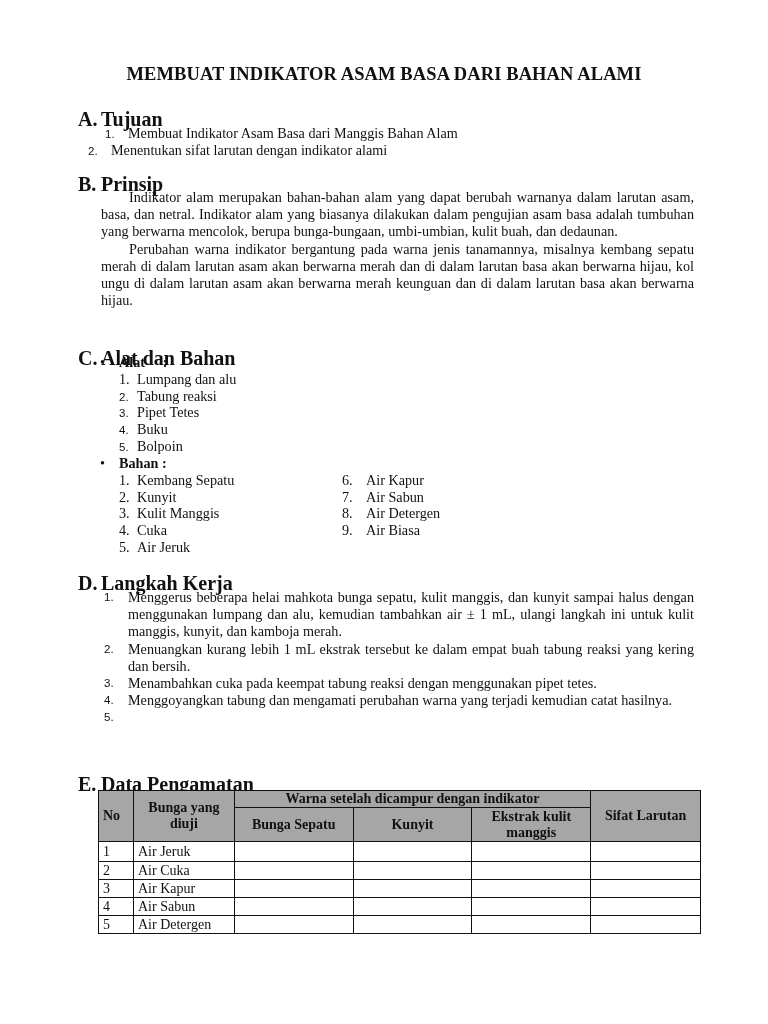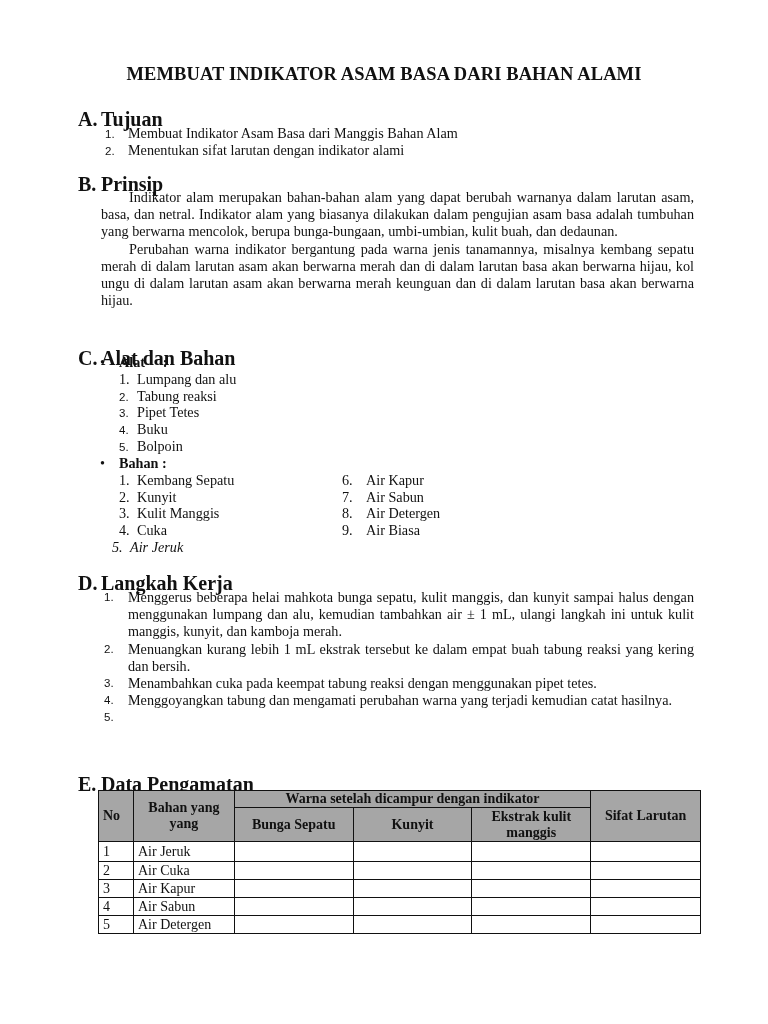--- a/index.html
+++ b/index.html
@@ -31,21 +31,21 @@
 <div class="page">
 
   <div class="title">MEMBUAT INDIKATOR ASAM BASA DARI BAHAN ALAMI</div>
 
   <div class="sec-head" style="top:108px;">
     <span class="letter">A.</span><span>Tujuan</span>
   </div>
   <div class="line" style="left:105px; top:125px;">
     <span class="num-s" style="width:23px;">1.</span><span>Membuat Indikator Asam Basa dari Manggis Bahan Alam</span>
   </div>
-  <div class="line" style="left:105px; top:142px;">
+  <div class="line" style="left:88px; top:142px;">
     <span class="num-s" style="width:23px;">2.</span><span>Menentukan sifat larutan dengan indikator alami</span>
   </div>
 
   <div class="sec-head" style="top:173px;">
     <span class="letter">B.</span><span>Prinsip</span>
   </div>
   <div class="para" style="top:189px;">
     <p>Indikator alam merupakan bahan-bahan alam yang dapat berubah warnanya dalam larutan asam, basa, dan netral. Indikator alam yang biasanya dilakukan dalam pengujian asam basa adalah tumbuhan yang berwarna mencolok, berupa bunga-bungaan, umbi-umbian, kulit buah, dan dedaunan.</p>
     <p>Perubahan warna indikator bergantung pada warna jenis tanamannya, misalnya kembang sepatu merah di dalam larutan asam akan berwarna merah dan di dalam larutan basa akan berwarna hijau, kol ungu di dalam larutan asam akan berwarna merah keunguan dan di dalam larutan basa akan berwarna hijau.</p>
   </div>
@@ -62,21 +62,21 @@
   <div class="line" style="left:119px; top:421px;"><span class="num-s" style="width:18px;">4.</span><span>Buku</span></div>
   <div class="line" style="left:119px; top:438px;"><span class="num-s" style="width:18px;">5.</span><span>Bolpoin</span></div>
 
   <div class="bullet" style="top:455px;">
     <span class="dot">•</span><span>Bahan :</span>
   </div>
   <div class="line" style="left:119px; top:472px;"><span style="display:inline-block;width:18px;">1.</span><span>Kembang Sepatu</span></div>
   <div class="line" style="left:119px; top:489px;"><span style="display:inline-block;width:18px;">2.</span><span>Kunyit</span></div>
   <div class="line" style="left:119px; top:505px;"><span style="display:inline-block;width:18px;">3.</span><span>Kulit Manggis</span></div>
   <div class="line" style="left:119px; top:522px;"><span style="display:inline-block;width:18px;">4.</span><span>Cuka</span></div>
-  <div class="line" style="left:112px; top:539px;font-style:italic;"><span style="display:inline-block;width:18px;">5.</span><span>Air Jeruk</span></div>
+  <div class="line" style="left:119px; top:539px;"><span style="display:inline-block;width:18px;">5.</span><span>Air Jeruk</span></div>
   <div class="line" style="left:342px; top:472px;"><span style="display:inline-block;width:24px;">6.</span><span>Air Kapur</span></div>
   <div class="line" style="left:342px; top:489px;"><span style="display:inline-block;width:24px;">7.</span><span>Air Sabun</span></div>
   <div class="line" style="left:342px; top:505px;"><span style="display:inline-block;width:24px;">8.</span><span>Air Detergen</span></div>
   <div class="line" style="left:342px; top:522px;"><span style="display:inline-block;width:24px;">9.</span><span>Air Biasa</span></div>
 
   <div class="sec-head" style="top:572px;">
     <span class="letter">D.</span><span>Langkah Kerja</span>
   </div>
   <div class="ol" style="top:589px;">
     <div class="item"><span class="n">1.</span><span>Menggerus beberapa helai mahkota bunga sepatu, kulit manggis, dan kunyit sampai halus dengan menggunakan lumpang dan alu, kemudian tambahkan air ± 1 mL, ulangi langkah ini untuk kulit manggis, kunyit, dan kamboja merah.</span></div>
@@ -94,21 +94,21 @@
       <col style="width:35px">
         <col style="width:101px">
         <col style="width:119px">
         <col style="width:119px">
         <col style="width:119px">
         <col style="width:110px">
     </colgroup>
     <tbody>
         <tr style="height:17px;">
       <th rowspan="2" style="text-align:left;">No</th>
-      <th rowspan="2">Bahan yang yang</th>
+      <th rowspan="2">Bunga yang diuji</th>
       <th colspan="3">Warna setelah dicampur dengan indikator</th>
       <th rowspan="2">Sifat Larutan</th>
     </tr>
     <tr style="height:34px;">
       <th>Bunga Sepatu</th>
       <th>Kunyit</th>
       <th>Ekstrak kulit manggis</th>
     </tr>
     <tr style="height:20px;">
       <td>1</td>

